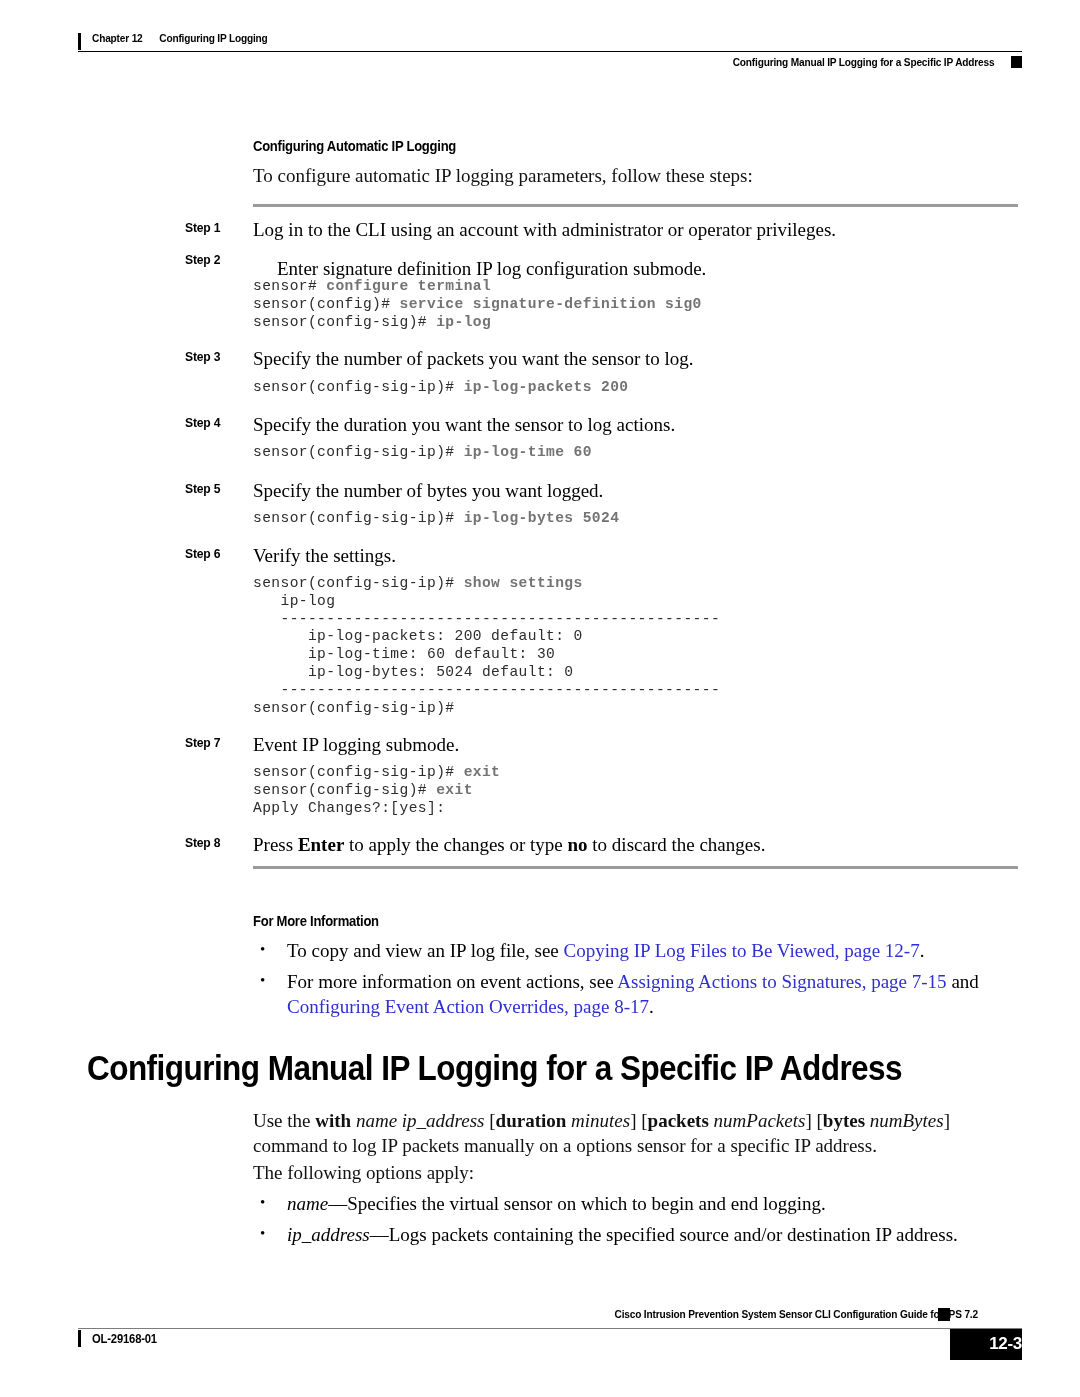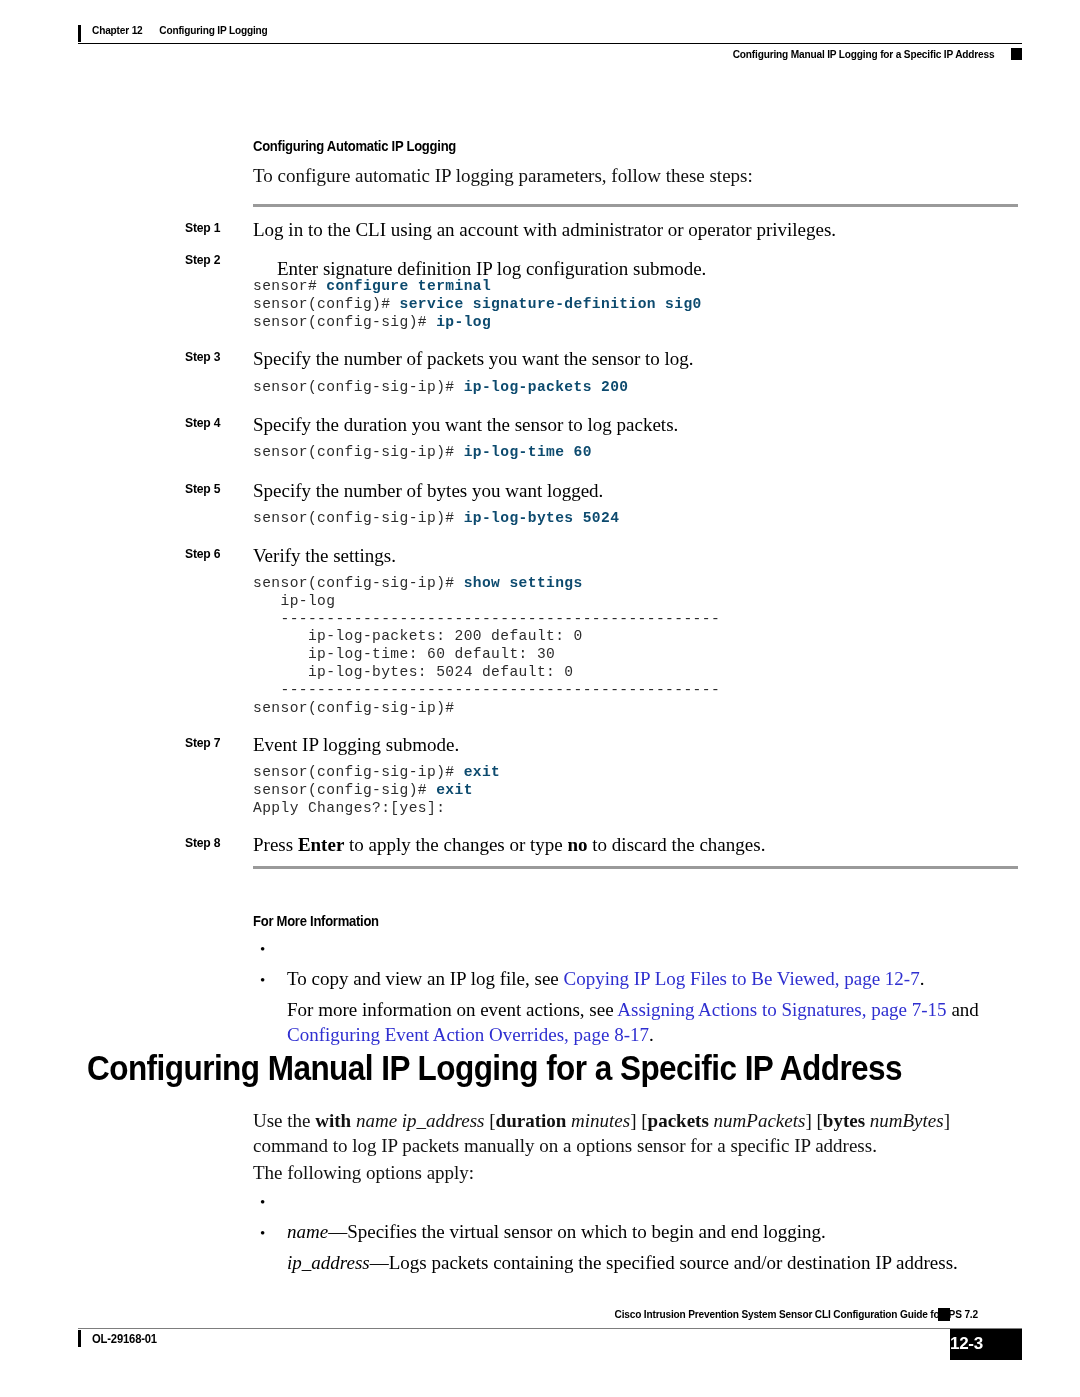--- a/index.html
+++ b/index.html
@@ -13,21 +13,21 @@
     position: relative;
     font-family: "Liberation Serif", serif;
     color: #000000;
     overflow: hidden;
   }
 
   
   .page-header {
     position: absolute;
     left: 78px;
-    top: 22px;
+    top: 30px;
     width: 944px;
     height: 48px;
   }
   .hdr-tick {
     position: absolute;
     left: 0;
     top: 3px;
     width: 3px;
     height: 17px;
     background: #000;
@@ -128,39 +128,38 @@
     position: absolute;
     left: 253px;
     font-family: "Liberation Mono", "DejaVu Sans Mono", monospace;
     font-size: 14.6px;
     line-height: 17.8px;
     color: #2c2c2c;
     white-space: pre;
     letter-spacing: 0.4px;
   }
   .code b {
-    color: #0c4a6e;
+    color: #737373;
     font-weight: bold;
   }
   .bullet-row {
     position: absolute;
     left: 253px;
     font-size: 19px;
     line-height: 25px;
   }
   .bullet-row .dot {
     position: absolute;
     left: 7px;
     top: -1px;
     font-size: 15px;
   }
   .bullet-row .btxt {
     display: block;
     margin-left: 34px;
-    margin-top: 28px;
   }
   a.xref, .xref {
     color: #2f2fd0;
     text-decoration: none;
   }
 
   
   .big-title {
     position: absolute;
     left: 87px;
@@ -236,21 +235,21 @@
     top: 21px;
     width: 72px;
     height: 31px;
     background: #000;
   }
   .ftr-pagenum {
     position: absolute;
     left: 872px;
     top: 26px;
     width: 72px;
-    text-align: left;
+    text-align: right;
     color: #ffffff;
     font-family: "Liberation Sans", sans-serif;
     font-weight: bold;
     font-size: 17px;
     letter-spacing: -0.3px;
   }
   i { font-style: italic; }
   b { font-weight: bold; }
 </style>
 </head>
@@ -281,21 +280,21 @@
   <div class="step-text" style="top:256px;margin-left:24px;">Enter signature definition IP log configuration submode.</div>
   <div class="code" style="top:278px;"><span>sensor# </span><b>configure terminal</b>
 <span>sensor(config)# </span><b>service signature-definition sig0</b>
 <span>sensor(config-sig)# </span><b>ip-log</b></div>
 
   <div class="step-label" style="top:349px;">Step 3</div>
   <div class="step-text" style="top:346px;">Specify the number of packets you want the sensor to log.</div>
   <div class="code" style="top:379px;"><span>sensor(config-sig-ip)# </span><b>ip-log-packets 200</b></div>
 
   <div class="step-label" style="top:415px;">Step 4</div>
-  <div class="step-text" style="top:412px;">Specify the duration you want the sensor to log packets.</div>
+  <div class="step-text" style="top:412px;">Specify the duration you want the sensor to log actions.</div>
   <div class="code" style="top:444px;"><span>sensor(config-sig-ip)# </span><b>ip-log-time 60</b></div>
 
   <div class="step-label" style="top:481px;">Step 5</div>
   <div class="step-text" style="top:478px;">Specify the number of bytes you want logged.</div>
   <div class="code" style="top:510px;"><span>sensor(config-sig-ip)# </span><b>ip-log-bytes 5024</b></div>
 
   <div class="step-label" style="top:546px;">Step 6</div>
   <div class="step-text" style="top:543px;">Verify the settings.</div>
   <div class="code" style="top:575px;"><span>sensor(config-sig-ip)# </span><b>show settings</b>
 <span>   ip-log</span>

